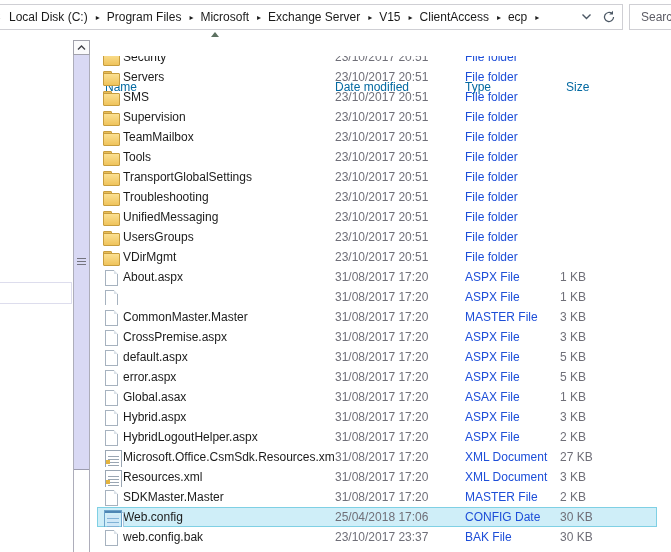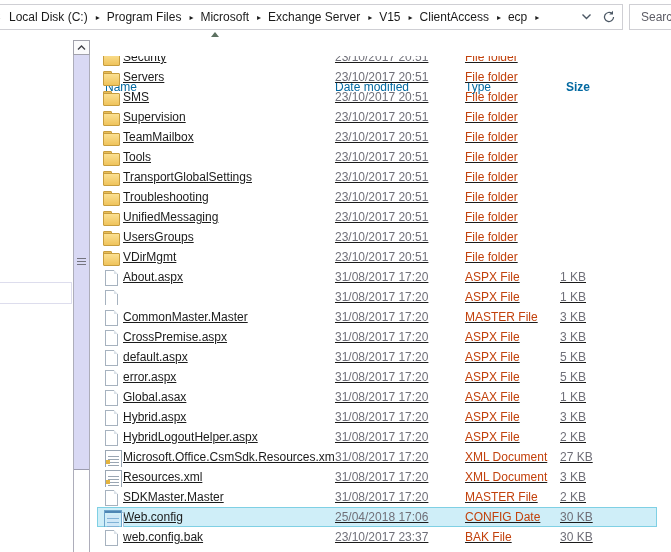--- a/index.html
+++ b/index.html
@@ -44,32 +44,32 @@
 
   
   .sort-arrow { position:absolute; left:211px; top:32px; width:0; height:0;
     border-left:4px solid transparent; border-right:4px solid transparent;
     border-bottom:5px solid #5c7161; }
   .header-row { position:absolute; left:97px; top:42px; width:560px; height:15px;
     display:flex; color:#0369a1; line-height:15px;margin-top:38px; }
   .h-name { width:238px; padding-left:8px; }
   .h-date { width:130px; }
   .h-type { width:95px; }
-  .h-size { width:97px; padding-left:6px;font-weight:bold; }
+  .h-size { width:97px; padding-left:6px; }
 
   
   .file-list { position:absolute; left:97px; top:56px; width:560px; height:496px; overflow:hidden; }
-  .row { display:flex; align-items:center; height:20px; line-height:20px;text-decoration:underline; }
+  .row { display:flex; align-items:center; height:20px; line-height:20px; }
   .row:first-child { margin-top:-9px; }
   .row.selected { background:#cfeef8; box-shadow:inset 0 0 0 1px #7fd0e4; }
   .cell-name { width:238px; display:flex; align-items:center; overflow:hidden; white-space:nowrap; }
   .icon { flex:0 0 16px; height:16px; margin-left:6px; margin-right:4px; position:relative; }
   .c-name { color:#1b1b1b; white-space:nowrap; }
   .c-date { width:130px; color:#6f6f78; white-space:nowrap; }
-  .c-type { width:95px; color:#c2410c; white-space:nowrap; }
+  .c-type { width:95px; color:#1d4ed8; white-space:nowrap; }
   .c-size { width:97px; color:#6f6f78; padding-right:8px; white-space:nowrap; }
 
   
   .icon-folder { margin-top:2px; }
   .icon-folder::before { content:''; position:absolute; left:0; top:1px; width:7px; height:4px;
     background:#e8bd58; border:1px solid #c79d3e; border-radius:1px 1px 0 0; }
   .icon-folder::after { content:''; position:absolute; left:0; top:3px; width:15px; height:11px;
     background:linear-gradient(#fbe092,#efc35b); border:1px solid #c79d3e; border-radius:1px; }
 
   .icon-page::before { content:''; position:absolute; left:2px; top:1px; width:11px; height:14px;

